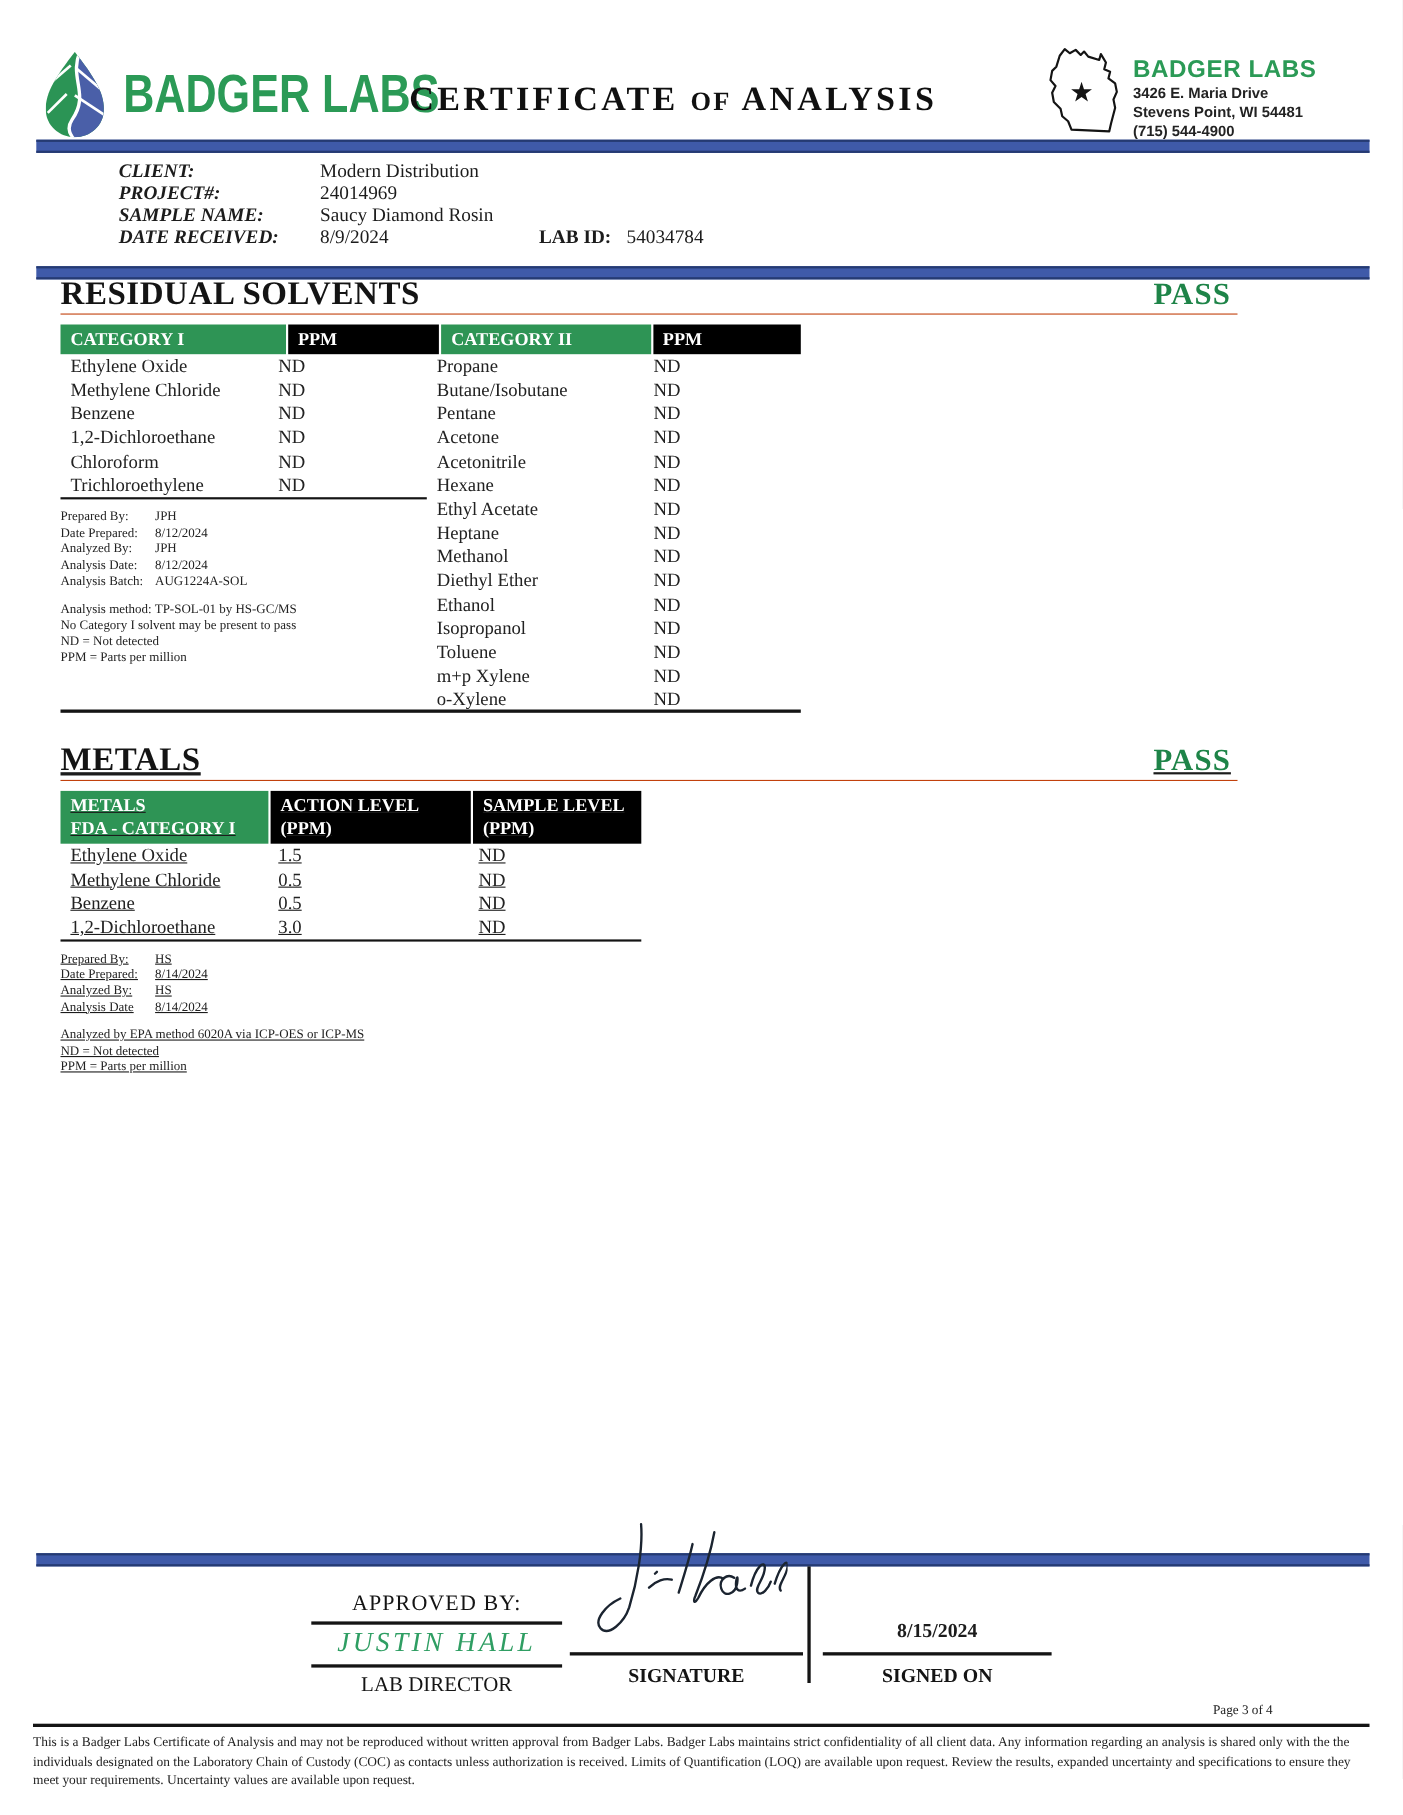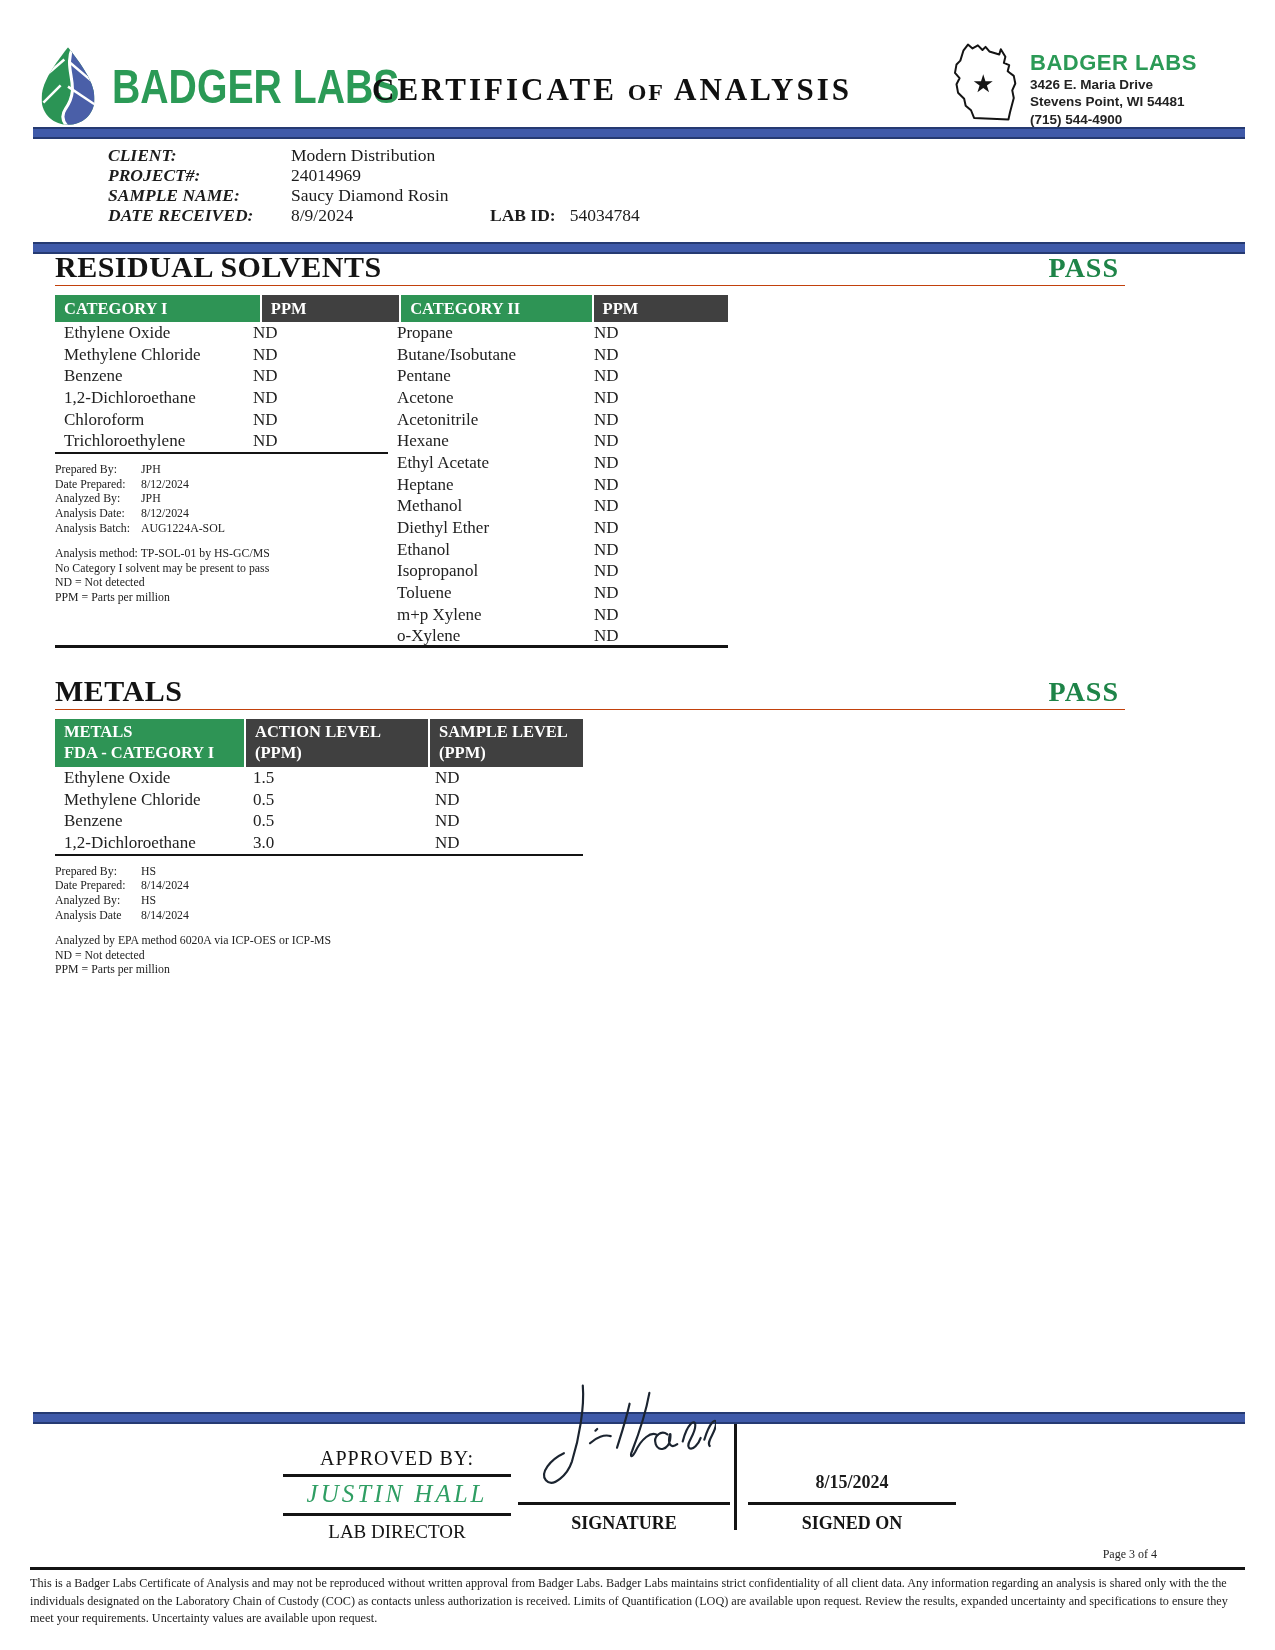--- a/index.html
+++ b/index.html
@@ -29,30 +29,30 @@
 
   
   .sample-info { position:absolute; left:108px; top:146px; font-size:17.5px; }
   .si-row { display:flex; height:19.8px; align-items:center; }
   .si-label { width:183px; font-weight:700;font-style:italic; }
   .si-value { width:199px; }
   .si-labid-label { font-weight:700; margin-right:14px; }
 
   
   .section { position:absolute; left:55px; width:1070px; }
-  .sec-solvents { top:250px; } .sec-metals { top:674px; }
+  .sec-solvents { top:250px; } .sec-metals { top:674px;text-decoration:underline; }
   .section-head { display:flex; justify-content:space-between; align-items:flex-end;
                   border-bottom:1px solid #c2410c; padding-bottom:1px; }
   .section-title { font-size:30px; font-weight:700; color:#141414; letter-spacing:0.5px; }
   .section-status { font-size:28px; font-weight:700; color:#1e8448; padding-right:6px; letter-spacing:1px; }
 
   
   .th { color:#fff; font-weight:700; font-size:16.5px; display:flex; flex-direction:column;
         justify-content:center; padding-left:9px; }
-  .bg-green { background:#2e9455; } .bg-blue { background:#404040; }
+  .bg-green { background:#2e9455; } .bg-blue { background:#000000; }
   .trow { display:flex; align-items:center; height:21.7px; font-size:17px; color:#222; }
   .tname { padding-left:9px; } .tval { padding-left:9px; }
 
   .sol-table { position:relative; margin-top:9px; width:673px; height:353px;
                border-bottom:3px solid #141414; }
   .sol-head { display:flex; height:27px; gap:2px; }
   .th-cat1 { width:212px;font-family:Liberation Serif, serif; } .th-ppm1 { width:142px; } .th-cat2 { width:197px; } .th-ppm2 { width:139px; }
   .sol-left { position:absolute; left:0; top:27px; width:333px; }
   .sol-left-rows { border-bottom:2px solid #141414; }
   .sol-left .tname { width:189px; } 

